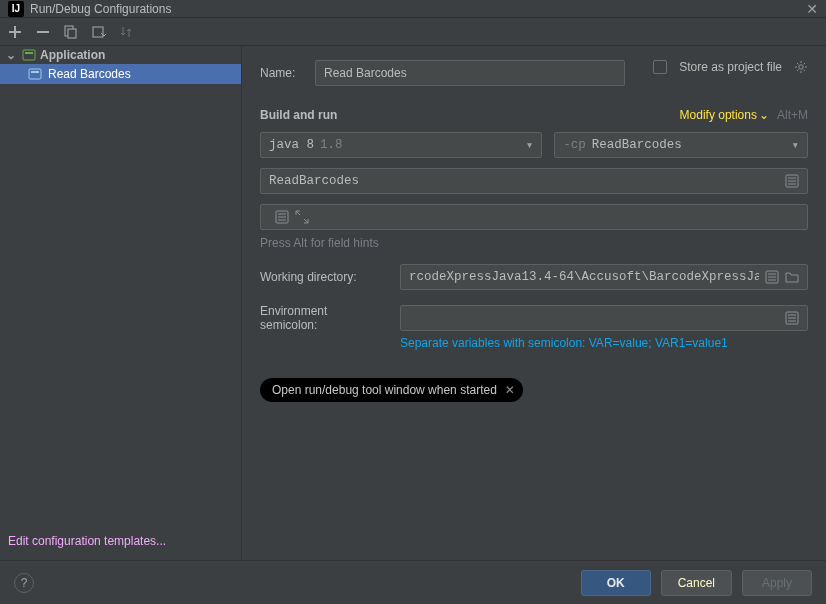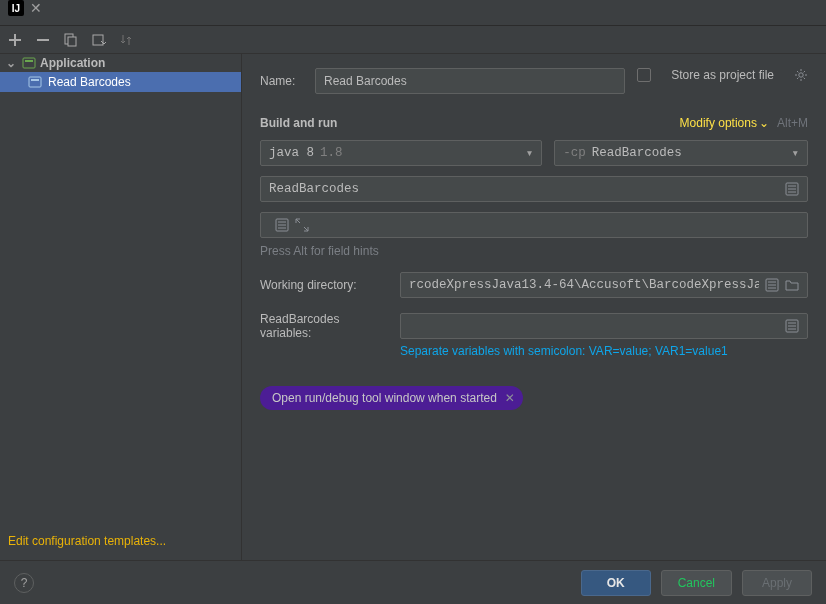--- a/index.html
+++ b/index.html
@@ -6,24 +6,25 @@
   html, body { width: 826px; height: 604px; overflow: hidden; }
   body {
     background: #3c3f41;
     color: #bbbbbb;
     font-family: "Segoe UI", Arial, sans-serif;
     font-size: 12px;
     display: flex;
     flex-direction: column;
   }
   .titlebar {
-    height: 26px;
+    height: 18px;
     background: #3c3f41;
     border-bottom: 1px solid #2b2b2b;
     display: flex;
+    align-items: center;
     padding: 0 8px;
   }
   .titlebar .app-icon {
     width: 16px; height: 16px;
     background: #000;
     color: #fff;
     font-size: 10px;
     font-weight: bold;
     display: inline-flex;
     align-items: center; justify-content: center;
@@ -65,30 +66,30 @@
   .tree-item {
     display: flex; align-items: center;
     padding: 3px 6px 3px 28px;
     cursor: pointer;
   }
   .tree-item.selected { background: #4b6eaf; color: #fff; }
   .tree-item .cfg-icon { margin-right: 6px; }
   .sidebar-footer {
     padding: 8px 8px 12px 8px;
   }
-  .link { color: #eab308; cursor: pointer; }
+  .link { color: #f0abfc; cursor: pointer; }
   .main {
     flex: 1;
     padding: 14px 18px 8px 18px;
     overflow: auto;
     position: relative;
   }
   .row { display: flex; align-items: center; margin-bottom: 8px; }
   .row .label { width: 55px; color: #bbbbbb; }
-  .store-row { position: absolute; right: 18px; top: 14px; display: flex; align-items: center; gap: 20px; color: #bbbbbb; }
+  .store-row { position: absolute; right: 18px; top: 14px; display: flex; align-items: center; gap: 12px; color: #bbbbbb; }
   .store-row .chk { width: 14px; height: 14px; border: 1px solid #6e6e6e; border-radius: 2px; display:inline-block; }
   .input, .select, .combo {
     background: #45494a;
     border: 1px solid #5e6060;
     color: #bbbbbb;
     height: 26px;
     padding: 0 8px;
     display: flex;
     align-items: center;
     border-radius: 2px;
@@ -110,52 +111,53 @@
   .select .dim { color:#808080; }
   .select .caret, .combo .caret { color:#a0a0a0; }
   .field-icons { display:flex; gap:6px; margin-left:6px; color:#8b8f95; }
   .hint { color:#7b7f85; margin-top:6px; font-size: 12px; }
   .form-row { display:flex; align-items:center; margin-top:14px; gap:12px; }
   .form-row .flabel { width: 128px; color:#bbbbbb; }
   .form-row .fcontrol { flex:1; display:flex; }
   .subhint { color:#0ea5e9; font-size:12px; margin-top:4px; margin-left:140px; }
   .chip {
     display:inline-flex; align-items:flex-start;
-    background:#4c1d95; color:#c7c7c7;
+    background:#000000; color:#c7c7c7;
     padding: 5px 8px 5px 12px; border-radius: 14px;
     margin-top: 28px; gap:8px;
   }
   .chip .x { color:#8f9398; cursor:pointer; }
   .footer {
     height: 44px;
     border-top: 1px solid #323232;
     display:flex; align-items:center; justify-content: space-between;
     padding: 0 14px;
   }
   .footer .help {
     width:20px; height:20px; border:1px solid #5e6060; border-radius:50%;
     display:flex; align-items:center; justify-content:center;
     color:#a0a0a0; cursor:pointer; font-size:12px;
   }
   .footer .buttons { display:flex; gap:10px; }
   .btn {
     height:26px; min-width:70px; padding: 0 16px;
-    border:1px solid #5e6060; background:#4c5052; color:#22c55e;
+    border:1px solid #5e6060; background:#4c5052; color:#fef9c3;
     border-radius:3px; cursor:pointer; display:inline-flex; align-items:center; justify-content:center;
   }
   .btn.primary { background:#365880; border-color:#4a688c; color:#e6e6e6; font-weight:600; }
   .btn.disabled { color:#6a6f73; cursor:default; }
   svg { display:block; }
   .ic { width:14px; height:14px; display:inline-flex; align-items:center; justify-content:center; }
 </style>
 </head>
 <body>
 
 <div class="titlebar">
   <span class="app-icon">IJ</span>
+  <span class="title">Run/Debug Configurations</span>
   <span class="close">✕</span>
 </div>
 
 <div class="toolbar">
   <span class="tbtn" title="Add">
     <svg viewBox="0 0 14 14">
         <path d="M6 1h2v5h5v2H8v5H6V8H1V6h5z" fill="#a9a9a9"></path>
       </svg>
   </span>
   <span class="tbtn" title="Remove">
@@ -301,21 +303,21 @@
               <svg viewBox="0 0 14 14">
                   <path d="M1 3h4l1 2h7v7H1z" fill="none" stroke="currentColor"></path>
                 </svg>
             </span>
           </span>
         </div>
       </div>
     </div>
 
     <div class="form-row">
-      <span class="flabel">ReadBarcodes variables:</span>
+      <span class="flabel">Environment semicolon:</span>
       <div class="fcontrol">
         <div class="input mono" style="flex:1; justify-content:space-between;">
           <input value="" style="">
           <span class="field-icons">
             <span class="ic">
               <svg viewBox="0 0 14 14">
                   <rect x="1" y="1" width="12" height="12" rx="1" fill="none" stroke="currentColor"></rect>
                   <path d="M3 4h8M3 7h8M3 10h8" stroke="currentColor"></path>
                 </svg>
             </span>

